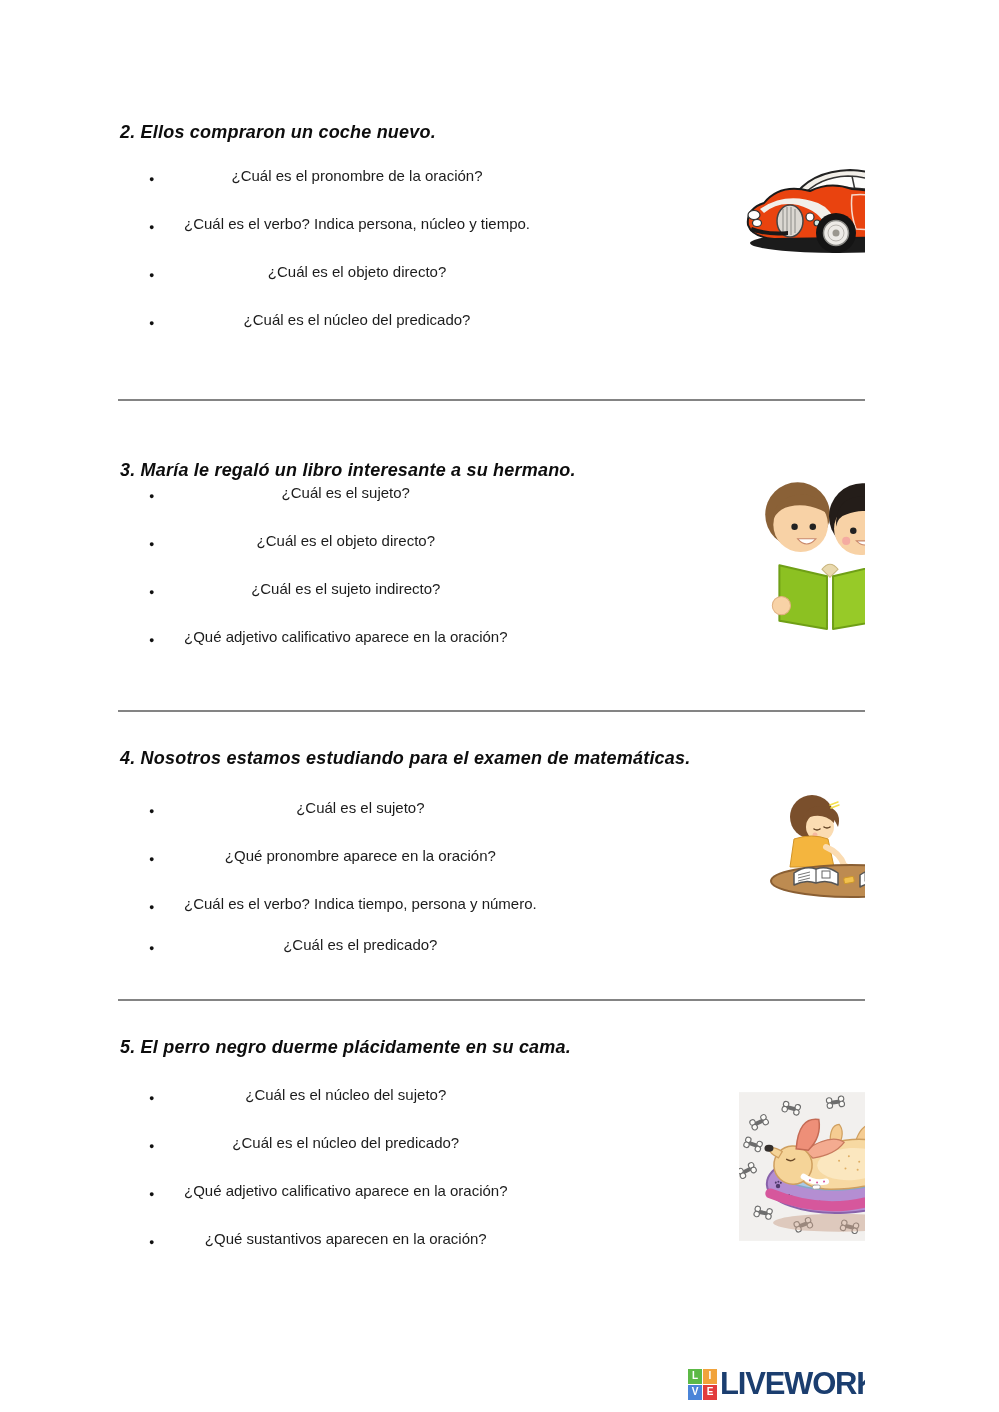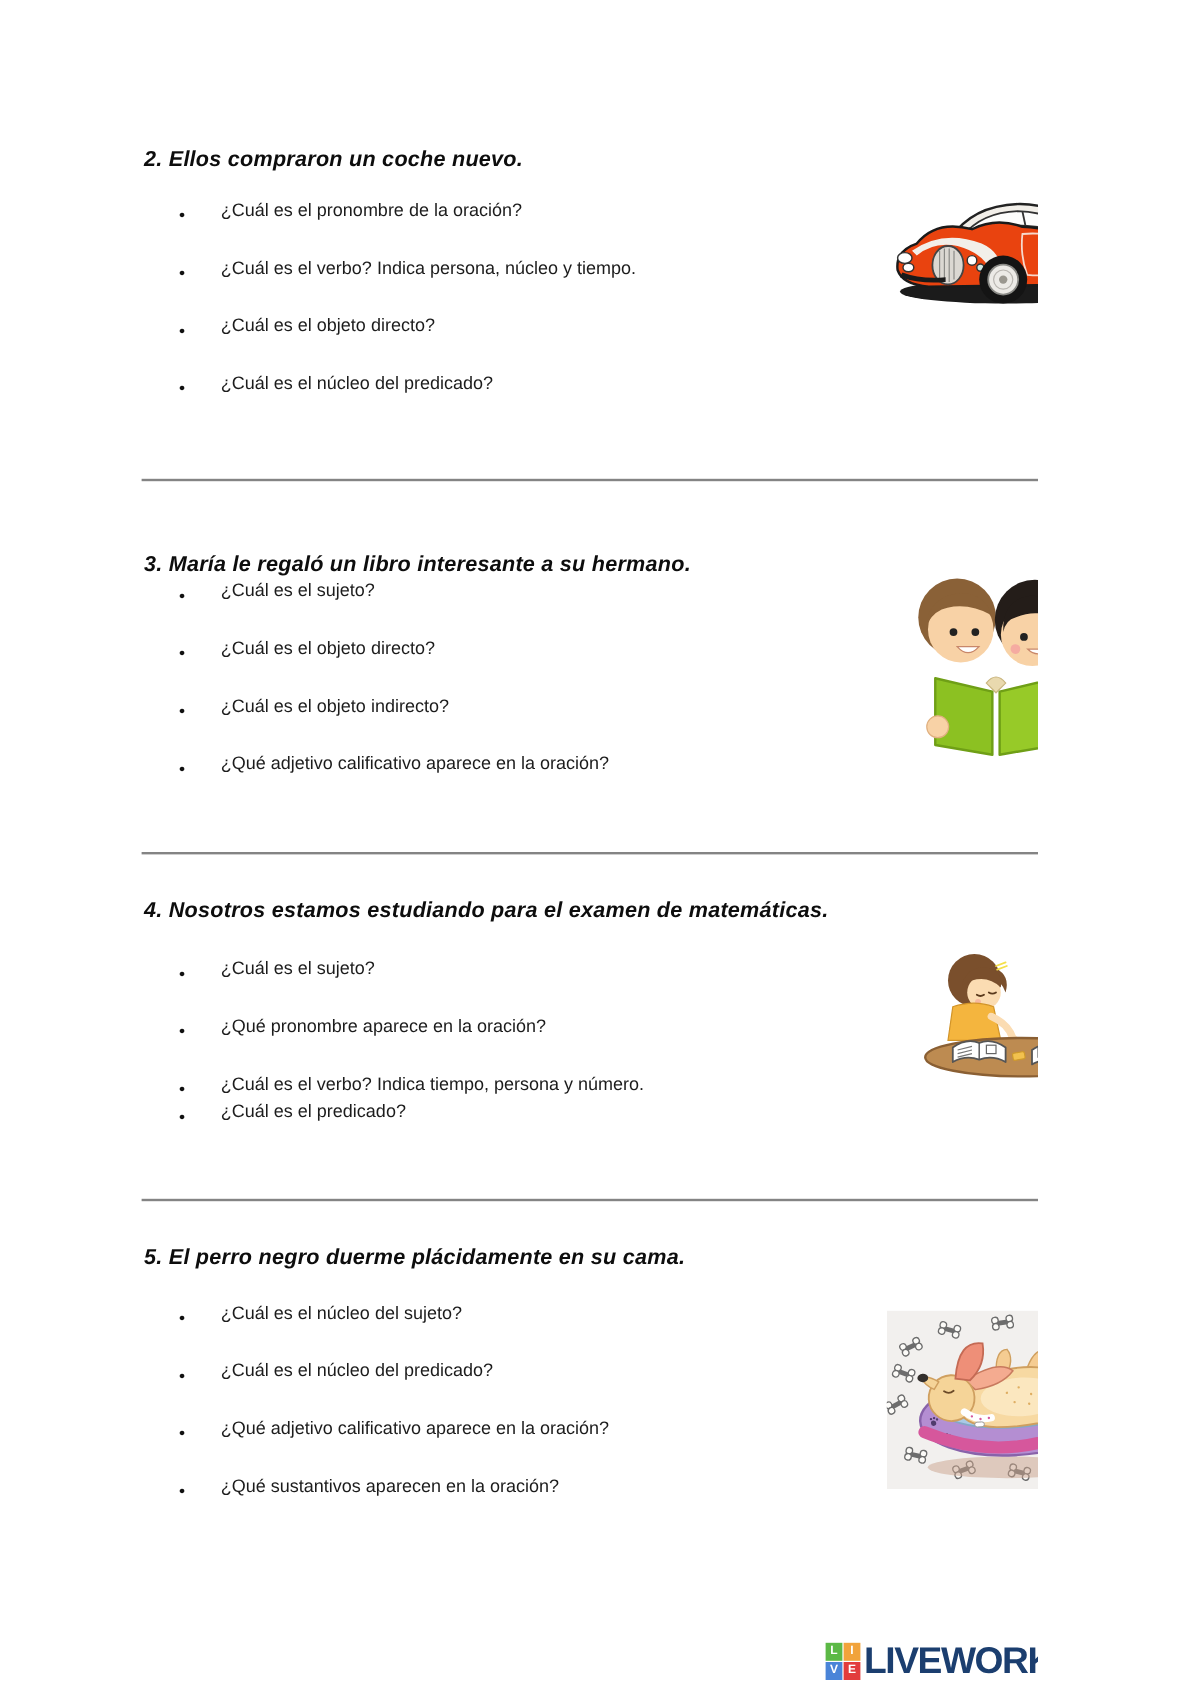--- a/index.html
+++ b/index.html
@@ -6,23 +6,23 @@
   .page{
     position:relative;width:865px;height:1412px;background:#ffffff;
     font-family:"Liberation Sans",sans-serif;overflow:hidden;color:#111;
   }
   .heading{
     position:absolute;left:120px;font-size:18px;font-weight:bold;font-style:italic;
     color:#0d0d0d;letter-spacing:.2px;white-space:nowrap;
   }
   .qlist{position:absolute;left:148px;list-style:none;margin:0;padding:0;
     font-size:15px;color:#1c1c1c;}
-  .qlist li{position:relative;padding-left:36px;line-height:19px;margin-bottom:29px;white-space:nowrap;}
+  .qlist li{position:relative;padding-left:36px;line-height:19px;margin-bottom:29px;white-space:nowrap;text-align:center;}
   .qlist li::before{content:"●";position:absolute;left:1px;top:4px;font-size:9px;color:#111;}
-  .qlist li.tight{margin-bottom:4px;}
+  .qlist li.tight{margin-bottom:22px;}
   .divider{position:absolute;left:118px;width:758px;height:2px;background:#848484;}
   .illustration{position:absolute;}
   
   .brandbar{position:absolute;left:688px;top:1368px;display:flex;align-items:center;}
   .logo-grid{display:grid;grid-template-columns:14px 14px;grid-auto-rows:15px;gap:1px;}
   .tile{display:flex;align-items:center;justify-content:center;color:#fff;
         font-size:10px;font-weight:bold;line-height:1;}
   .tile-l{background:#5cb946;} .tile-i{background:#f1a33b;}
   .tile-v{background:#4a84d8;} .tile-e{background:#e23c3c;}
   .brand-name{font-size:31px;font-weight:bold;color:#1b3e6f;letter-spacing:-1.2px;
@@ -65,21 +65,21 @@
     <circle cx="166" cy="58" r="10.5" fill="#eceae6" stroke="#8a8a86" stroke-width="1.5"></circle>
     <circle cx="166" cy="58" r="3" fill="#9a978f"></circle>
   </svg>
 
   <div class="divider" style="top:399px"></div>
 
   <div class="heading" style="top:460px">3. María le regaló un libro interesante a su hermano.</div>
   <ul class="qlist" style="top:483px">
     <li><span>¿Cuál es el sujeto?</span></li>
     <li><span>¿Cuál es el objeto directo?</span></li>
-    <li><span>¿Cuál es el objeto indirecto?</span></li>
+    <li><span>¿Cuál es el sujeto indirecto?</span></li>
     <li><span>¿Qué adjetivo calificativo aparece en la oración?</span></li>
   </ul>
 
   <svg class="illustration" style="left:751px;top:468px" width="158" height="166" viewBox="0 0 156 164">
     <circle cx="46" cy="46" r="32" fill="#8a6137"></circle>
     <circle cx="49" cy="56" r="27" fill="#f8d2a6"></circle>
     <path d="M22 44 Q30 26 52 26 Q70 28 74 44 Q56 34 38 38 Q28 40 22 50 Z" fill="#8a6137"></path>
     <circle cx="43" cy="58" r="3.2" fill="#222"></circle>
       <circle cx="61" cy="58" r="3.2" fill="#222"></circle>
     <path d="M46 70 Q55 80 64 70 Z" fill="#fff" stroke="#c8876a" stroke-width="1"></path>

